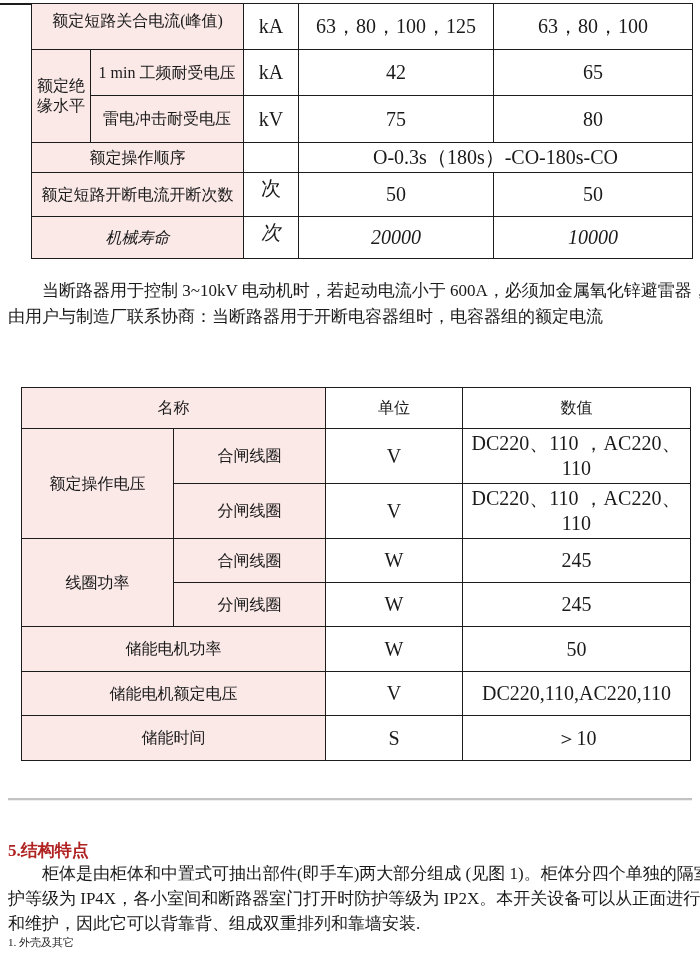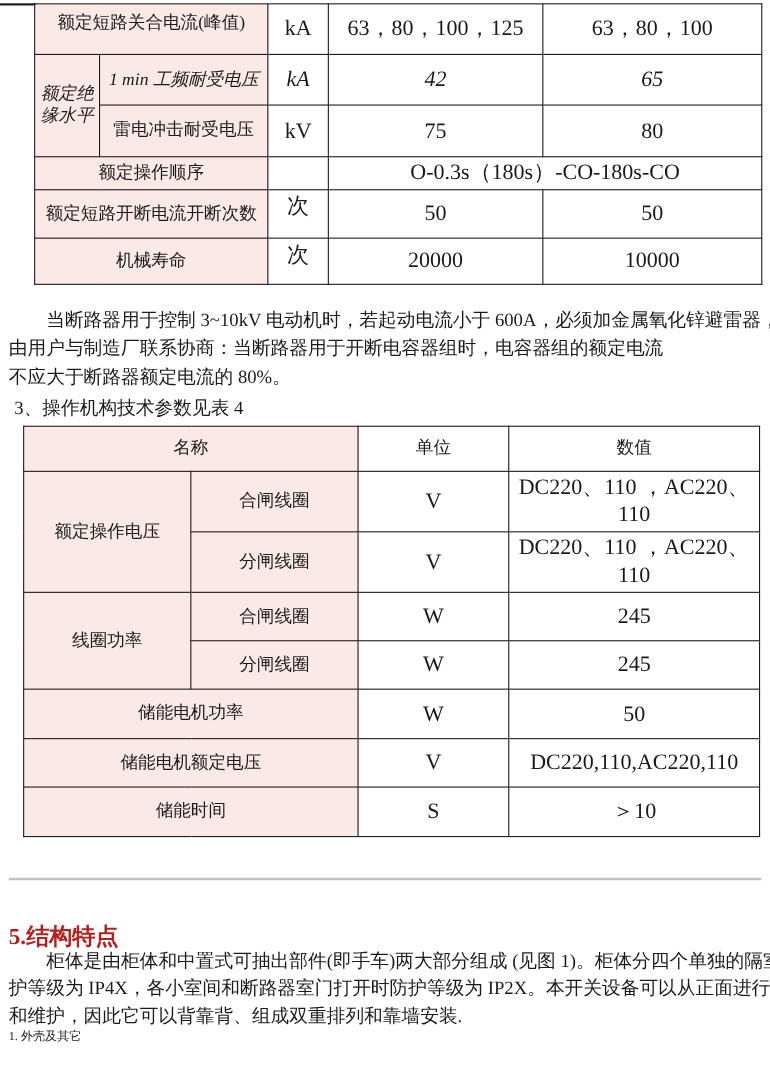--- a/index.html
+++ b/index.html
@@ -21,44 +21,44 @@
     font-size:16px; line-height:1.25;
     padding:2px 4px;
   }
   td.pk { background:var(--pink,#fbe9e8);margin-left:17px; }
   td.vtop { vertical-align:top; padding-top:3px; }
   td.lbltop { vertical-align:top; padding-top:7px; }
   .num { font-size:20px; }
 
   .t1 { left:31px; top:3px; width:661px; }
   .t1 tr.r1 { height:46px; }
-  .t1 tr.r2 { height:46px;font-style:italic; }
+  .t1 tr.r2 { height:46px; }
   .t1 tr.r3 { height:47px; }
   .t1 tr.r4 { height:23px; }
   .t1 tr.r5 { height:44px; }
-  .t1 tr.r6 { height:42px; }
+  .t1 tr.r6 { height:42px;font-style:italic; }
 
   .t2 { left:21px; top:387px; width:669px;border-radius:26px; }
   .t2 tr.h  { height:41px; }
   .t2 tr.b  { height:45px; }
   .t2 tr.b2 { height:44px; }
 
   .para { position:absolute; left:8px; width:690px; font-size:17px; }
   .para .line { line-height:26px; white-space:nowrap; }
   .para .indent { padding-left:34px; }
   .p1 { top:278px; }
   .p2 { top:861px; }
   .p2 .line { line-height:25px; }
 
   .h3 { position:absolute; left:13px; top:360px; font-size:17px; line-height:22px; white-space:nowrap; }
 
   .rule { position:absolute; left:8px; top:798px; width:684px; height:2px;
           background:var(--rule,#c2c2c2); box-shadow:0 1px 0 #efefef; }
 
-  .h5 { position:absolute; left:8px; top:841px; font-size:21px; line-height:20px;
+  .h5 { position:absolute; left:8px; top:841px; font-size:17px; line-height:20px;
         font-weight:bold; color:var(--red,#b02221); white-space:nowrap; }
 
   .sub { position:absolute; left:8px; top:930px; font-size:11px; line-height:25px; white-space:nowrap; }
 </style>
 </head>
 <body>
 
 <div class="page">
 
   <div class="top-stub"></div>
@@ -107,24 +107,22 @@
         <td class="num vtop">次</td>
         <td class="num">20000</td>
         <td class="num">10000</td>
       </tr>
     </tbody>
   </table>
 
   <div class="para p1">
     <div class="line indent">当断路器用于控制 3~10kV 电动机时，若起动电流小于 600A，必须加金属氧化锌避雷器，其具体要求</div>
     <div class="line">由用户与制造厂联系协商：当断路器用于开断电容器组时，电容器组的额定电流</div>
-    <div class="line">不应大于断路器额定电流的 80%。</div>
   </div>
 
-  <div class="h3">3、操作机构技术参数见表 4</div>
 
   <table class="t2">
     <colgroup>
       <col style="width:152px">
         <col style="width:152px">
         <col style="width:137px">
         <col style="width:228px">
     </colgroup>
     <tbody>
       <tr class="h">

